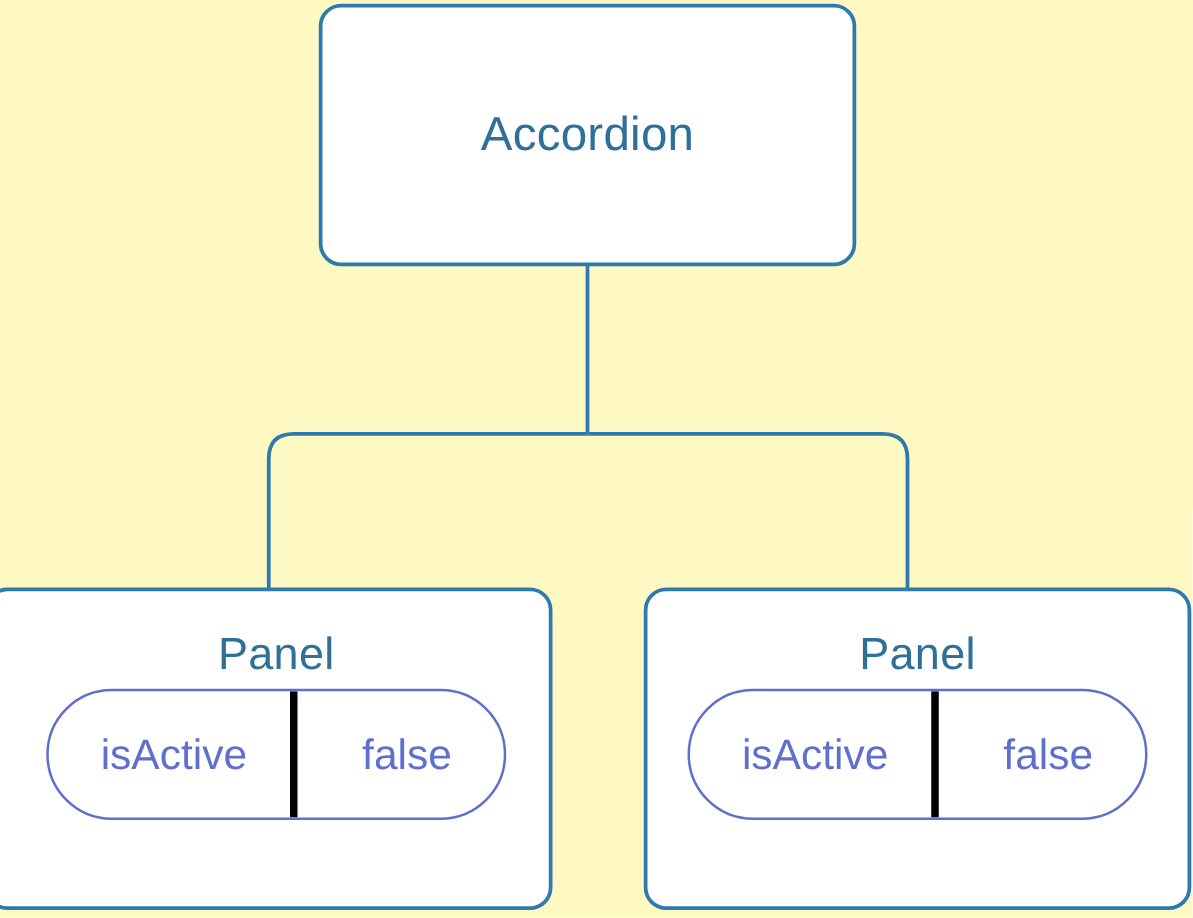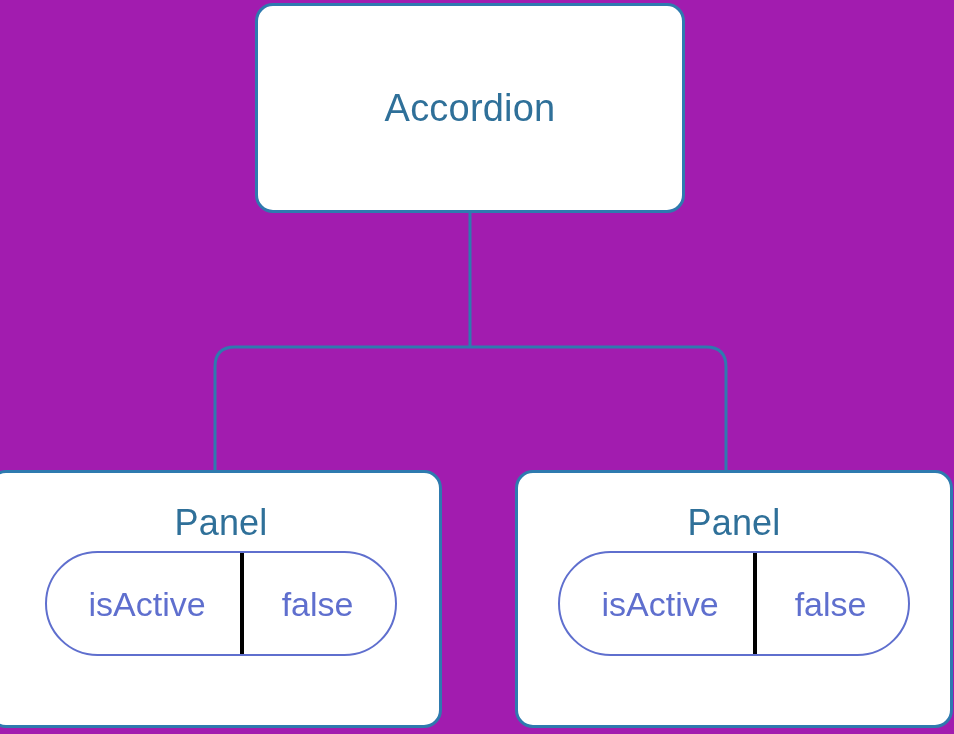--- a/index.html
+++ b/index.html
@@ -11,21 +11,21 @@
     width: 954px;
     height: 734px;
     overflow: hidden;
     font-family: "Liberation Sans", "DejaVu Sans", sans-serif;
   }
 
   #diagram-root {
     position: relative;
     width: 954px;
     height: 734px;
-    background: #a21caf;
+    background: #fef9c3;
   }
 
   
   #connector-layer {
     position: absolute;
     left: 0;
     top: 0;
     width: 954px;
     height: 734px;
     z-index: 1;
@@ -121,22 +121,22 @@
     line-height: 1;
     white-space: nowrap;
     box-sizing: border-box;
   }
 
   .pill-key {
     padding: 0 34px 0 42px;
   }
 
   .pill-value {
-    padding: 0 42px 0 38px;
-    border-left: 4px solid #000000;
+    padding: 0 42px 0 52px;
+    border-left: 6px solid #000000;
   }
 </style>
 </head>
 <body>
 
 <div id="diagram-root">
 
   <svg id="connector-layer" viewBox="0 0 954 734" width="954" height="734" xmlns="http://www.w3.org/2000/svg">
 
     <path d="M 470 211 L 470 347" fill="none" stroke="#2e7aaf" stroke-width="3" stroke-linecap="butt"></path>

